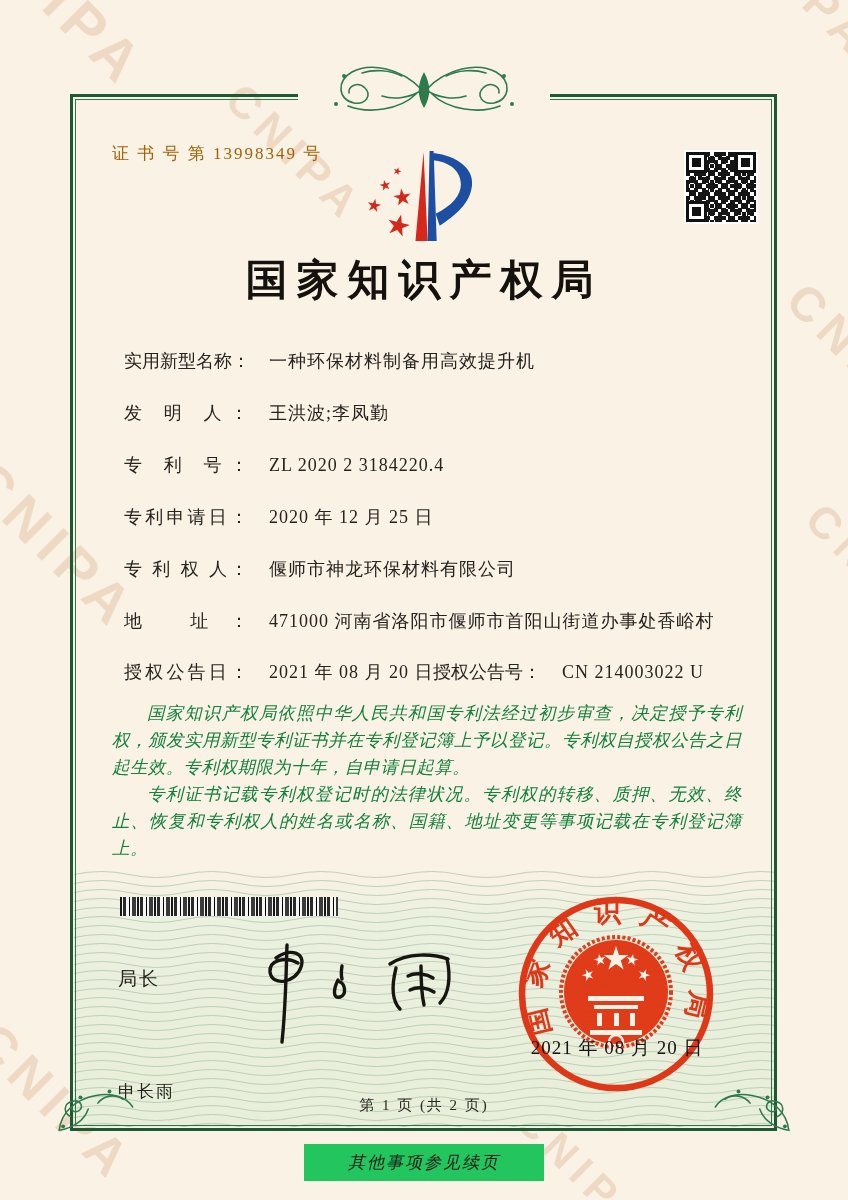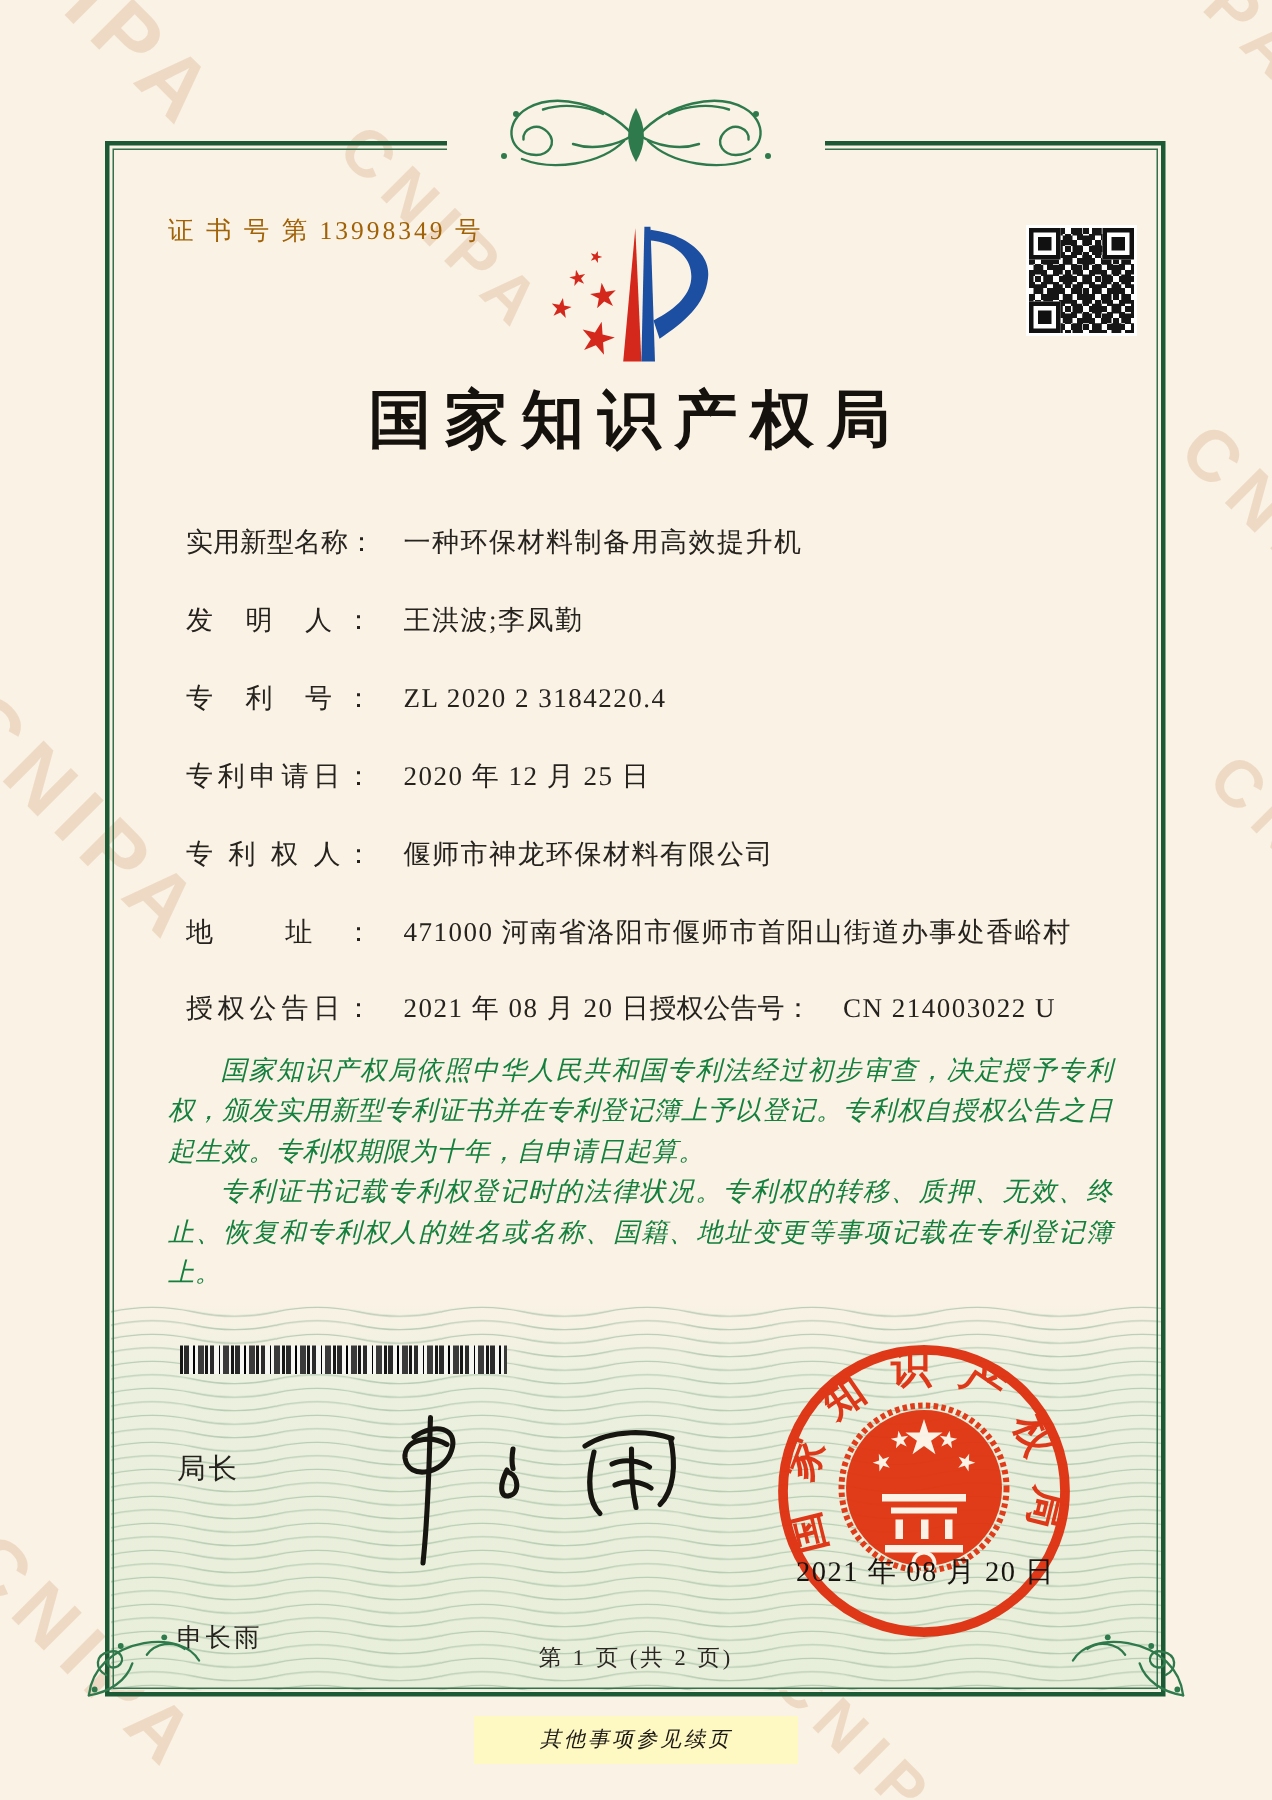--- a/index.html
+++ b/index.html
@@ -86,22 +86,22 @@
     text-align:center;font-size:19px;letter-spacing:1px;color:#17140f;white-space:nowrap;
   }
   .page-indicator{
     position:absolute;left:0;right:0;top:1096px;z-index:2;
     text-align:center;font-size:15px;letter-spacing:2px;color:#2a2722;
   }
   .continuation{
     position:absolute;left:0;right:0;top:1144px;z-index:2;text-align:center;
   }
   .continuation span{
-    display:inline-block;background:#fef9c3;padding:7px 44px;
-    font-size:14px;font-style:italic;letter-spacing:2px;color:#1e1b17;
+    display:inline-block;background:#22c55e;padding:7px 44px;
+    font-size:17px;font-style:italic;letter-spacing:2px;color:#1e1b17;
   }
 </style>
 </head>
 <body>
 
 <div class="page">
 
   <div class="wm" style="left:-48px;top:-34px;font-size:58px;">CNIPA</div>
   <div class="wm" style="left:208px;top:128px;font-size:44px;">CNIPA</div>
   <div class="wm" style="left:712px;top:-42px;font-size:46px;">CNIPA</div>

